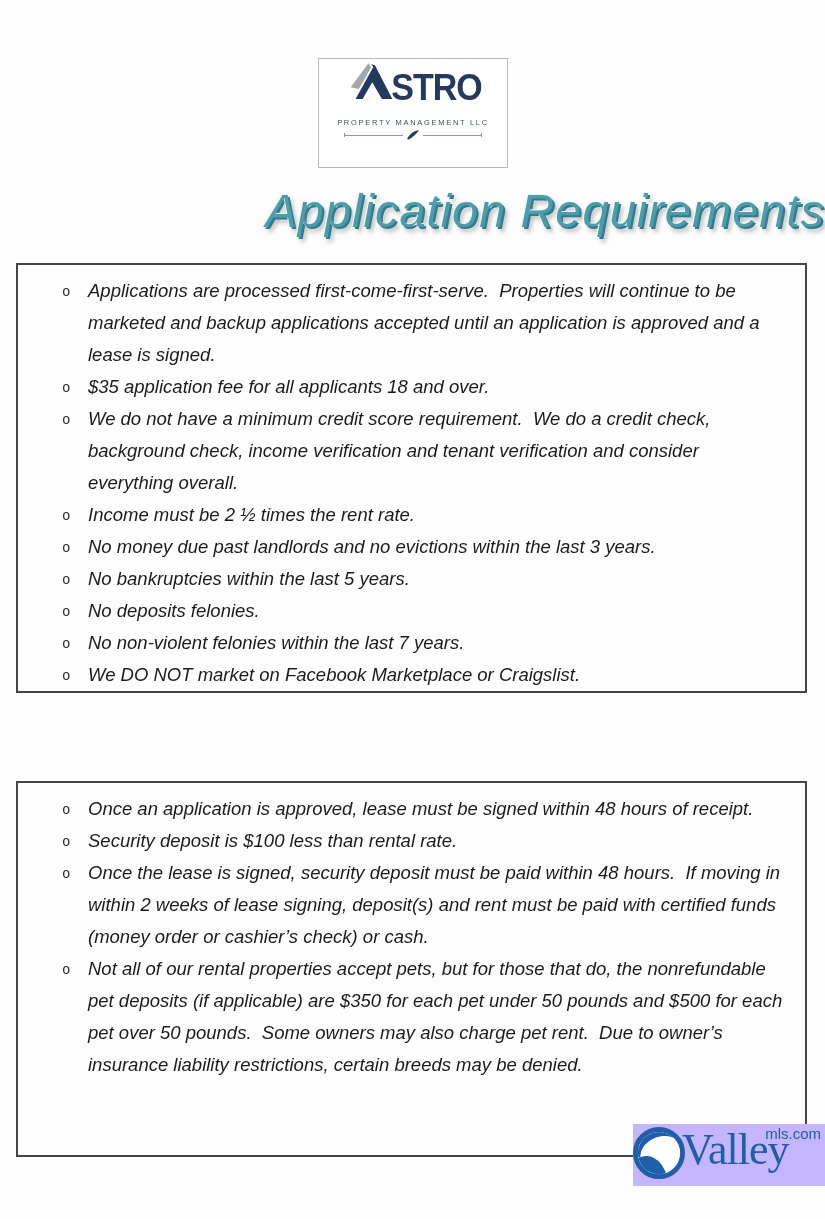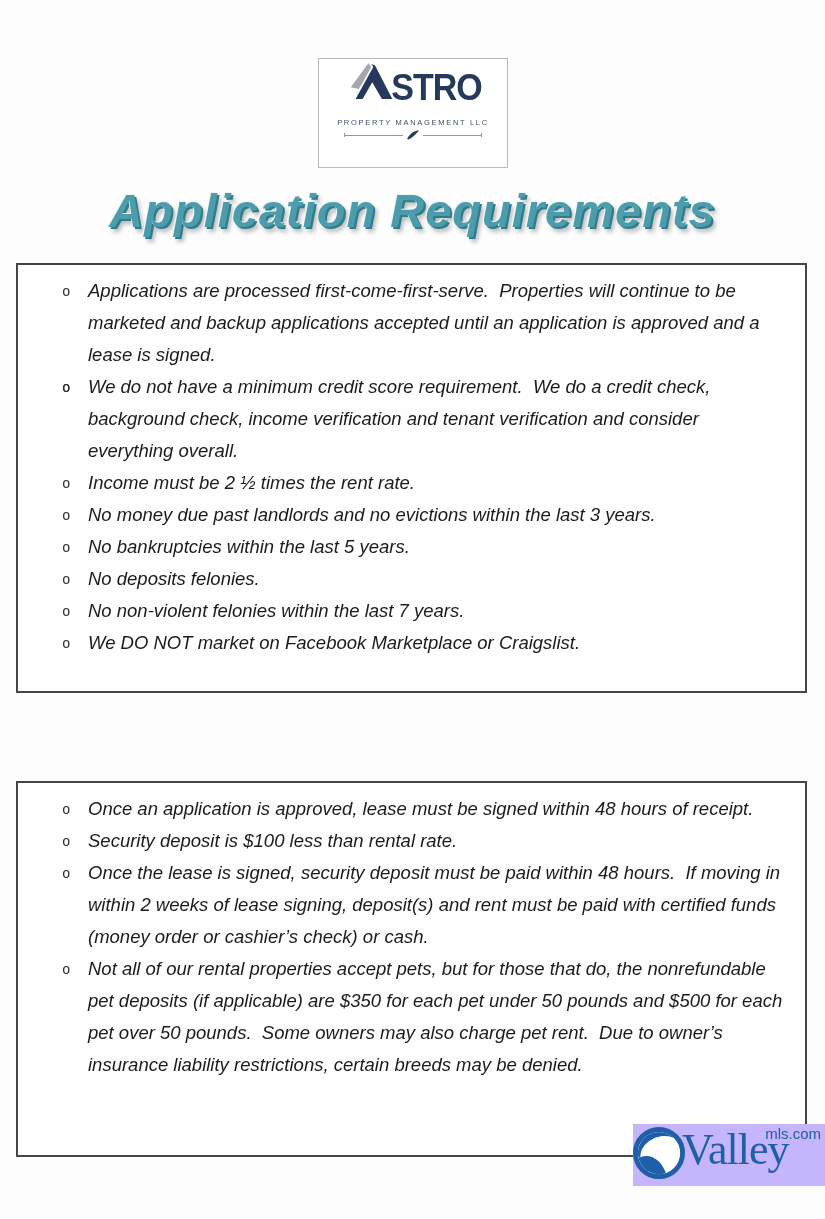--- a/index.html
+++ b/index.html
@@ -24,22 +24,22 @@
     margin-top:13px; font-size:7.5px; letter-spacing:1.7px; color:#3c5069;
     white-space:nowrap;
   }
   .logo-divider { display:flex; align-items:center; width:138px; margin-top:3px; }
   .logo-divider .line { flex:1; height:1px; background:#8e97a6; }
   .logo-divider .tick { width:1px; height:4px; background:#8e97a6; }
   .comet-wrap { margin:0 3px; display:flex; }
 
   
   .big-heading {
-    position:absolute; left:0; width:100%; text-align:center;
-    font-style:italic; font-weight:700; font-size:47px; letter-spacing:1px;
+    position:absolute; left:0; width:100%; text-align:right;
+    font-style:italic; font-weight:400; font-size:47px; letter-spacing:1px;
     color:#4d9cab;
     text-shadow:-1px -1px 0 #eef7f8, 2px 2px 0 #2f7c8c, 4px 5px 4px rgba(40,40,40,0.32);
   }
   .h-app   { top:183px; }
   .h-lease { top:706px; }
 
   
   .req-box {
     position:absolute; left:16px; width:791px; box-sizing:border-box;
     background:#fefefe; border:2px solid #454545; overflow:hidden;
@@ -100,21 +100,21 @@
       <span class="line"></span>
         <span class="tick"></span>
     </div>
   </div>
 
   <div class="big-heading h-app">Application Requirements</div>
 
   <div class="req-box box-app">
     <ul class="req-list">
       <li><span class="bullet">o</span><span>Applications are processed first-come-first-serve.  Properties will continue to be marketed and backup applications accepted until an application is approved and a lease is signed.</span></li>
-      <li><span class="bullet">o</span></li>
+      <li><span class="bullet">o</span><span>$35 application fee for all applicants 18 and over.</span></li>
       <li><span class="bullet">o</span><span>We do not have a minimum credit score requirement.  We do a credit check, background check, income verification and tenant verification and consider everything overall.</span></li>
       <li><span class="bullet">o</span><span>Income must be 2 ½ times the rent rate.</span></li>
       <li><span class="bullet">o</span><span>No money due past landlords and no evictions within the last 3 years.</span></li>
       <li><span class="bullet">o</span><span>No bankruptcies within the last 5 years.</span></li>
       <li><span class="bullet">o</span><span>No deposits felonies.</span></li>
       <li><span class="bullet">o</span><span>No non-violent felonies within the last 7 years.</span></li>
       <li><span class="bullet">o</span><span>We DO NOT market on Facebook Marketplace or Craigslist.</span></li>
     </ul>
   </div>
 

